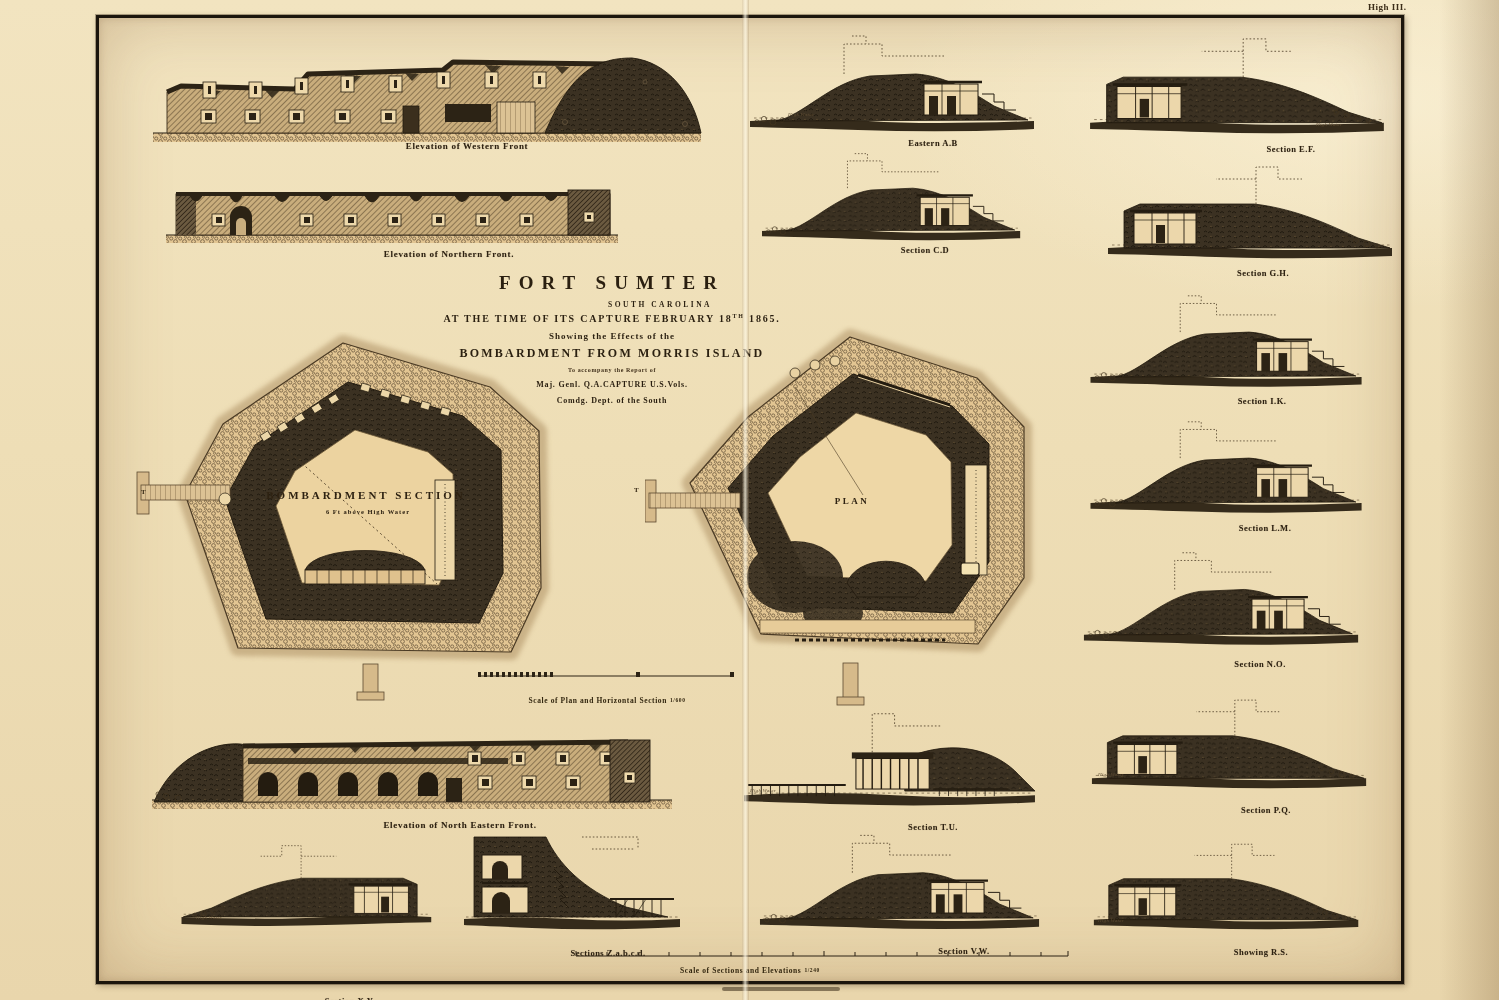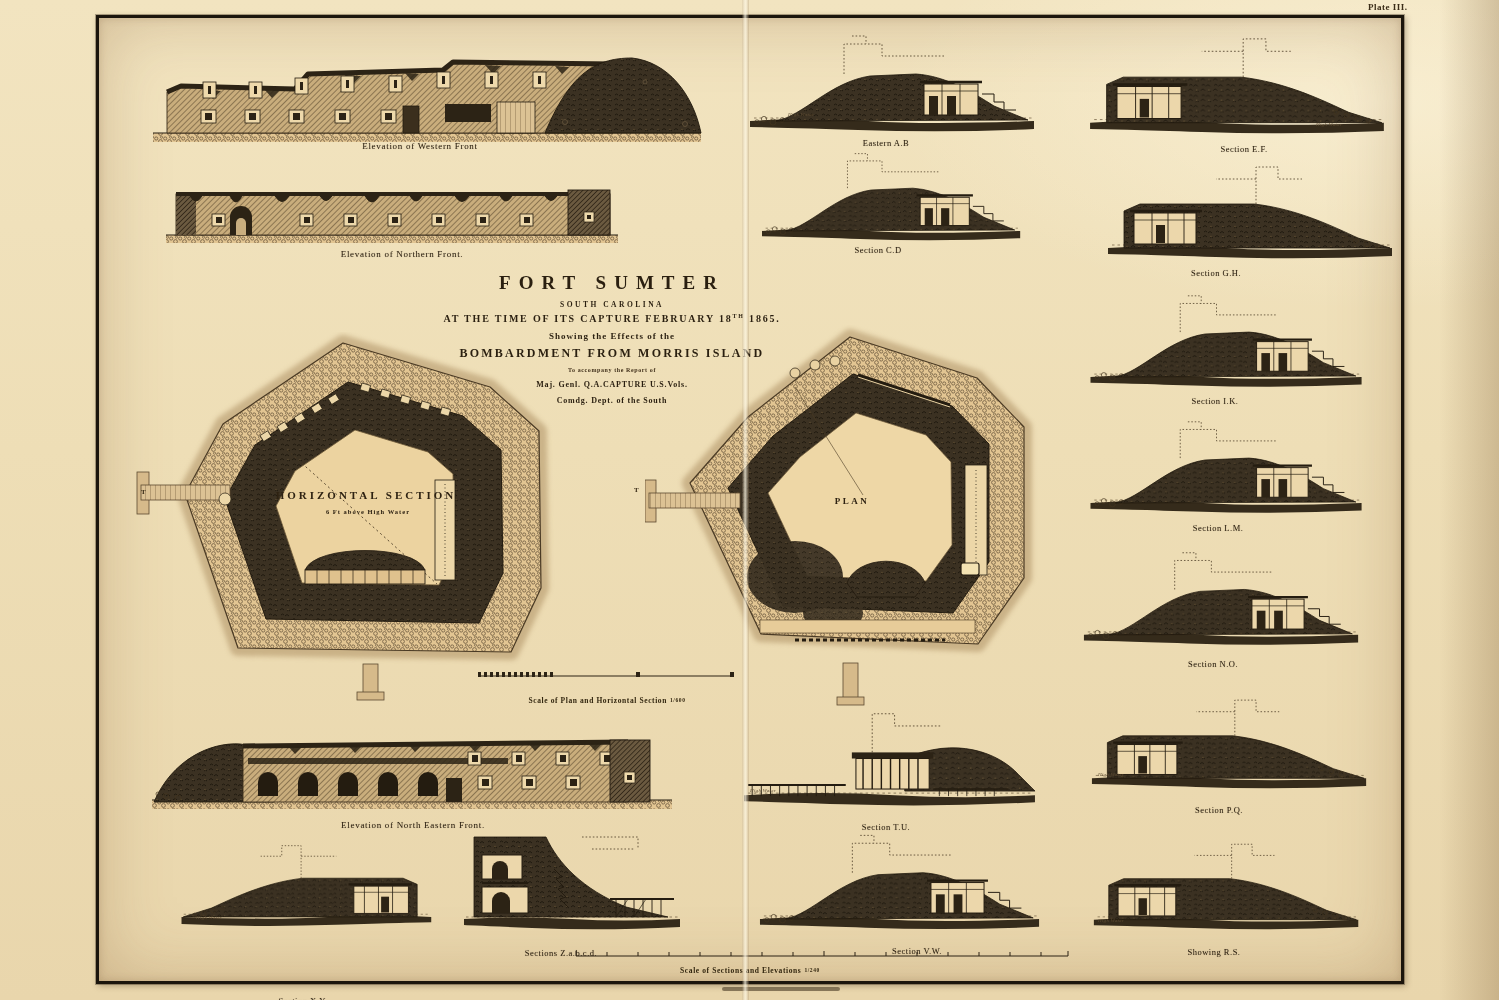--- a/index.html
+++ b/index.html
@@ -20,32 +20,33 @@
       radial-gradient(900px 500px at 80% 22%, rgba(255,242,210,.30), rgba(0,0,0,0) 60%),
       radial-gradient(1100px 650px at 34% 42%, rgba(255,244,216,.22), rgba(0,0,0,0) 62%),
       radial-gradient(800px 520px at 8% 92%, rgba(150,95,45,.25), rgba(0,0,0,0) 60%),
       radial-gradient(600px 400px at 100% 100%, rgba(140,90,42,.18), rgba(0,0,0,0) 55%),
       linear-gradient(97deg,#d9a96f 0%,#e5bd89 12%,#ebcd9c 34%,#eed3a5 55%,#ecd1a1 76%,#e8c globe 100%),
       linear-gradient(97deg,#d9a96f 0%,#e5bd89 12%,#ebcd9c 34%,#eed3a5 55%,#ecd1a1 76%,#e8c896 100%);
   }
   .abs{position:absolute;}
   .cap{
     position:absolute;transform:translateX(-50%);white-space:nowrap;
-    font-weight:normal;font-size:9px;line-height:1;letter-spacing:.7px;color:#2e2212;
+    font-weight:bold;font-size:9px;line-height:1;letter-spacing:.7px;color:#2e2212;
     text-shadow:0 0 1px rgba(46,34,18,.25);
+    margin-left:47px;
   }
   .cap.small{font-size:8.5px;letter-spacing:.5px;}
   .plate-label{
     position:absolute;left:1368px;top:2px;font-weight:bold;font-size:9px;
     letter-spacing:.5px;color:#3a2c18;
   }
   .titleblock{position:absolute;left:612px;top:272px;width:0;color:#2a1f10;}
   .titleblock > div{position:absolute;transform:translateX(-50%);white-space:nowrap;text-align:center;}
   .t-main{top:0;font-weight:bold;font-size:19px;letter-spacing:8px;}
-  .t-sub{top:28px;font-weight:bold;font-size:7.5px;letter-spacing:2.5px;}
+  .t-sub{top:28px;font-weight:bold;font-size:7.5px;letter-spacing:2.5px;margin-left:48px;}
   .t-capture{top:41px;font-weight:bold;font-size:10px;letter-spacing:1.8px;}
   .t-capture sup{font-size:6px;}
   .t-showing{top:59px;font-weight:bold;font-size:9px;letter-spacing:1px;}
   .t-bomb{top:74px;font-weight:bold;font-size:12px;letter-spacing:2.2px;}
   .t-accomp{top:95px;font-weight:bold;font-size:6px;letter-spacing:.6px;color:#43321c;}
   .t-genl{top:108px;font-weight:bold;font-size:8px;letter-spacing:.8px;}
   .t-dept{top:124px;font-weight:bold;font-size:8px;letter-spacing:.8px;}
   .plan-label{position:absolute;transform:translateX(-50%);font-weight:bold;color:#2e2212;white-space:nowrap;}
   .hw{
     position:absolute;font-style:italic;font-size:5px;color:#5f4d33;letter-spacing:.3px;
@@ -216,21 +217,21 @@
         <g fill="none" stroke="#4a3a24" stroke-width=".8" stroke-dasharray="1.6,2">
           <path d="M120,8 L176,8 L176,20"></path>
           <path d="M130,20 L172,20"></path>
         </g>
       </symbol>
     </defs>
   </svg>
 
   <div class="plate"></div>
 
-  <div class="plate-label">Plate III.</div>
+  <div class="plate-label">High III.</div>
 
   <div class="abs" style="left:145px;top:32px;width:565px;height:122px">
     <svg width="565" height="122" viewBox="0 0 565 122">
       <rect x="8" y="101" width="548" height="9" fill="url(#rubble)"></rect>
       <path d="M8,101 H556" stroke="#241c10" stroke-width="1"></path>
       <path d="M22,101 L22,60 L36,54 L150,57 L163,42 L298,38 L308,30 L468,32 L468,101 Z" fill="url(#hatch)" stroke="#3a2d1c" stroke-width=".9"></path>
       <path d="M22,60 L36,54 L150,57 L163,42 L298,38 L308,30 L468,32" stroke="#2c2315" stroke-width="5" fill="none" stroke-linejoin="round"></path>
       <path d="M60,58 l8,9 l8,-8 z M120,58 l7,8 l7,-7 z M200,43 l8,9 l8,-8 z M260,41 l7,8 l7,-7 z M340,33 l8,9 l8,-8 z M410,34 l7,8 l7,-7 z" fill="#2c2315" opacity=".85"></path>
       <g>
         <g fill="#eed9ab" stroke="#241c10" stroke-width=".8">
@@ -363,21 +364,21 @@
       <line x1="310" y1="152" x2="310" y2="244" stroke="#241c10" stroke-width=".8" stroke-dasharray="1,2.5"></line>
       <g>
         <rect x="2" y="140" width="12" height="42" fill="#d6ba8a" stroke="#5c4a30" stroke-width=".8"></rect>
         <rect x="6" y="153" width="89" height="15" fill="url(#planks)" stroke="#5c4a30" stroke-width=".8"></rect>
       </g>
       <rect x="228" y="332" width="15" height="34" fill="#d6ba8a" stroke="#5c4a30" stroke-width=".8"></rect>
       <rect x="222" y="360" width="27" height="8" fill="#d6ba8a" stroke="#5c4a30" stroke-width=".8"></rect>
       <circle cx="90" cy="167" r="6" fill="#ecd7a8" stroke="#241c10" stroke-width=".7"></circle>
     </svg>
   </div>
-  <div class="plan-label" style="left:366px;top:489px;font-size:11px;letter-spacing:3px">HORIZONTAL SECTION</div>
+  <div class="plan-label" style="left:366px;top:489px;font-size:11px;letter-spacing:3px">BOMBARDMENT SECTION</div>
   <div class="plan-label" style="left:368px;top:508px;font-size:6.5px;letter-spacing:1px">6 Ft above High Water</div>
   <div class="wharf-letter" style="left:141px;top:488px">T</div>
 
   <div class="abs" style="left:645px;top:325px;width:435px;height:388px">
     <svg width="435" height="388" viewBox="0 0 435 388">
       <path d="M205,12 L332,53 L379,102 L379,253 L333,319 L116,309 L45,158 L103,92 Z" fill="none" stroke="#a8895c" stroke-width="16" opacity=".5" filter="url(#soft)" stroke-linejoin="round"></path>
       <path d="M205,12 L332,53 L379,102 L379,253 L333,319 L116,309 L45,158 L103,92 Z" fill="url(#rubble)" stroke="#4a3a24" stroke-width="1.2" stroke-linejoin="round"></path>
       <path d="M208,49 L307,81 L344,119 L344,237 L308,288 L138,281 L83,163 L128,111 Z" fill="url(#scrub)" stroke="#241c10" stroke-width="1" stroke-linejoin="round"></path>
       <path d="M211,88 L281,110 L306,137 L307,220 L281,256 L162,251 L123,168 L155,132 Z" fill="#eed7a6" stroke="#6d5939" stroke-width=".7" stroke-linejoin="round"></path>
       <ellipse cx="150" cy="252" rx="48" ry="36" fill="url(#scrub)" opacity=".95"></ellipse>

